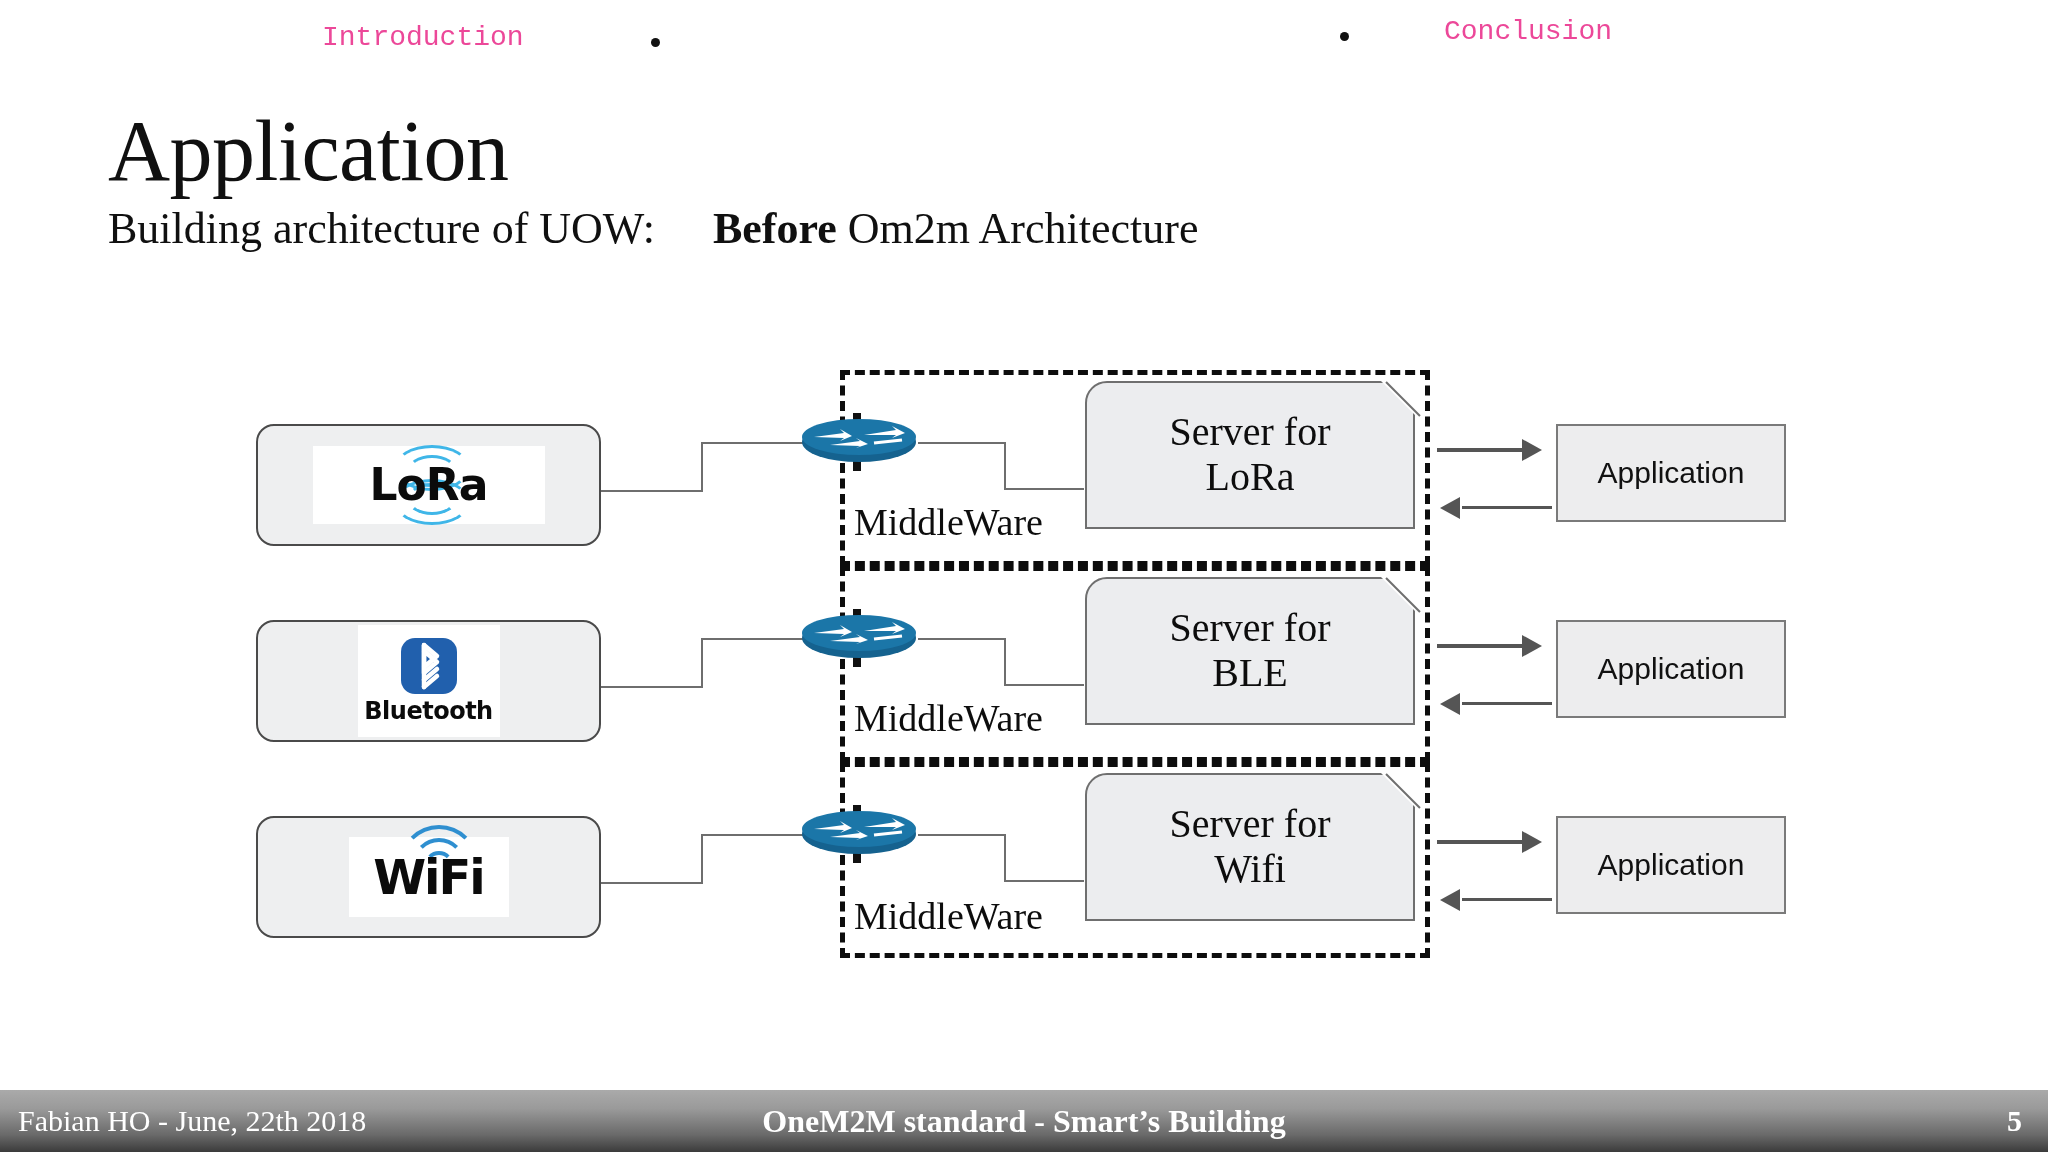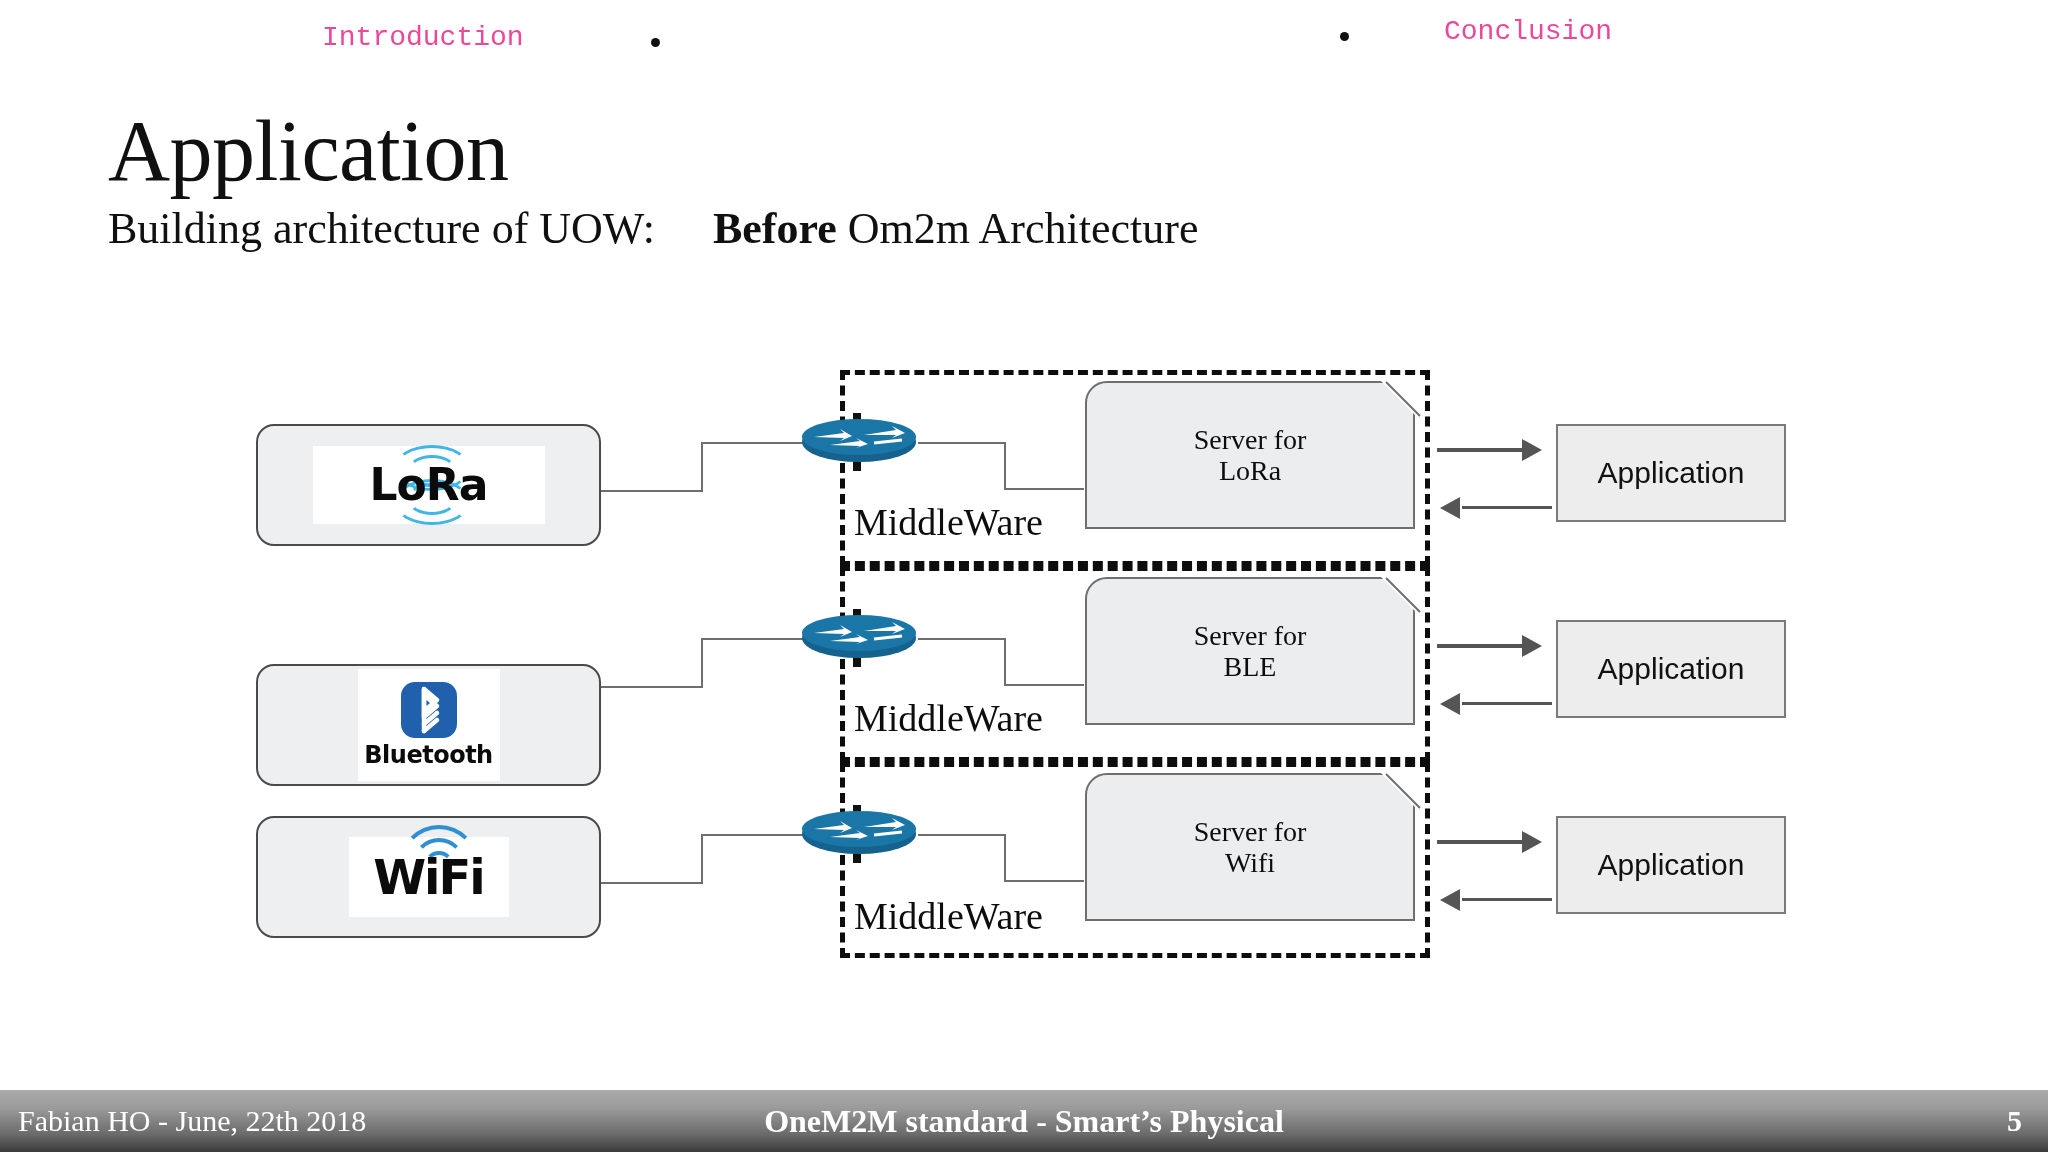--- a/index.html
+++ b/index.html
@@ -183,21 +183,21 @@
     height: 148px;
     background: #ecedef;
     border: 2px solid #6f6f6f;
     box-sizing: border-box;
     border-top-left-radius: 22px;
     display: flex;
     align-items: center;
     justify-content: center;
     text-align: center;
     font-family: "Liberation Serif", serif;
-    font-size: 28px;
+    font-size: 40px;
     line-height: 1.12;
     color: #0d0d0d;
   }
   .server-bevel {
     position: absolute;
     top: -2px; right: -2px;
     width: 0; height: 0;
     border-top: 34px solid #ffffff;
     border-left: 34px solid transparent;
   }
@@ -341,21 +341,21 @@
   <div class="device-box" style="left:256px; top:424px;">
     <div class="logo-plate lora-plate">
       <div class="lora-arc" style="width:70px;height:40px;top:-1px;left:81px;transform:rotate(0deg);"></div>
       <div class="lora-arc" style="width:44px;height:26px;top:9px;left:94px;"></div>
       <div class="lora-arc" style="width:70px;height:40px;bottom:-1px;left:81px;"></div>
       <div class="lora-arc" style="width:44px;height:26px;bottom:9px;left:94px;"></div>
       <span class="lora-text">LoRa</span>
     </div>
   </div>
 
-  <div class="device-box" style="left:256px; top:620px;margin-top:44px;">
+  <div class="device-box" style="left:256px; top:620px;">
     <div class="logo-plate bt-plate">
       <div class="bt-mark">
         <svg width="56" height="56" viewBox="0 0 56 56" style="display:block;">
           <path d="M23 13 L36 24 L23 35 L23 7 L36 18 L23 29" stroke="#ffffff" stroke-width="4.5" fill="none" stroke-linecap="round" stroke-linejoin="round"></path>
           <line x1="23" y1="7" x2="23" y2="49" stroke="#ffffff" stroke-width="4.5" stroke-linecap="round"></line>
           <path d="M23 42 L36 31" stroke="#ffffff" stroke-width="4.5" fill="none" stroke-linecap="round"></path>
           <path d="M23 49 L36 38" stroke="#ffffff" stroke-width="4.5" fill="none" stroke-linecap="round"></path>
         </svg>
       </div>
       <span class="bt-text">Bluetooth</span>
@@ -442,15 +442,15 @@
   <div class="arrow-head left" style="left:1440px; top:889px;"></div>
 
   <div class="app-box" style="left:1556px; top:424px;">Application</div>
   <div class="app-box" style="left:1556px; top:620px;">Application</div>
   <div class="app-box" style="left:1556px; top:816px;">Application</div>
 
 </div>
 
 <div class="footer">
   <div class="footer-left">Fabian HO   -   June, 22th  2018</div>
-  <div class="footer-center">OneM2M standard - Smart’s Physical</div>
+  <div class="footer-center">OneM2M standard - Smart’s Building</div>
   <div class="footer-right">5</div>
 </div>
 
 </body></html>

